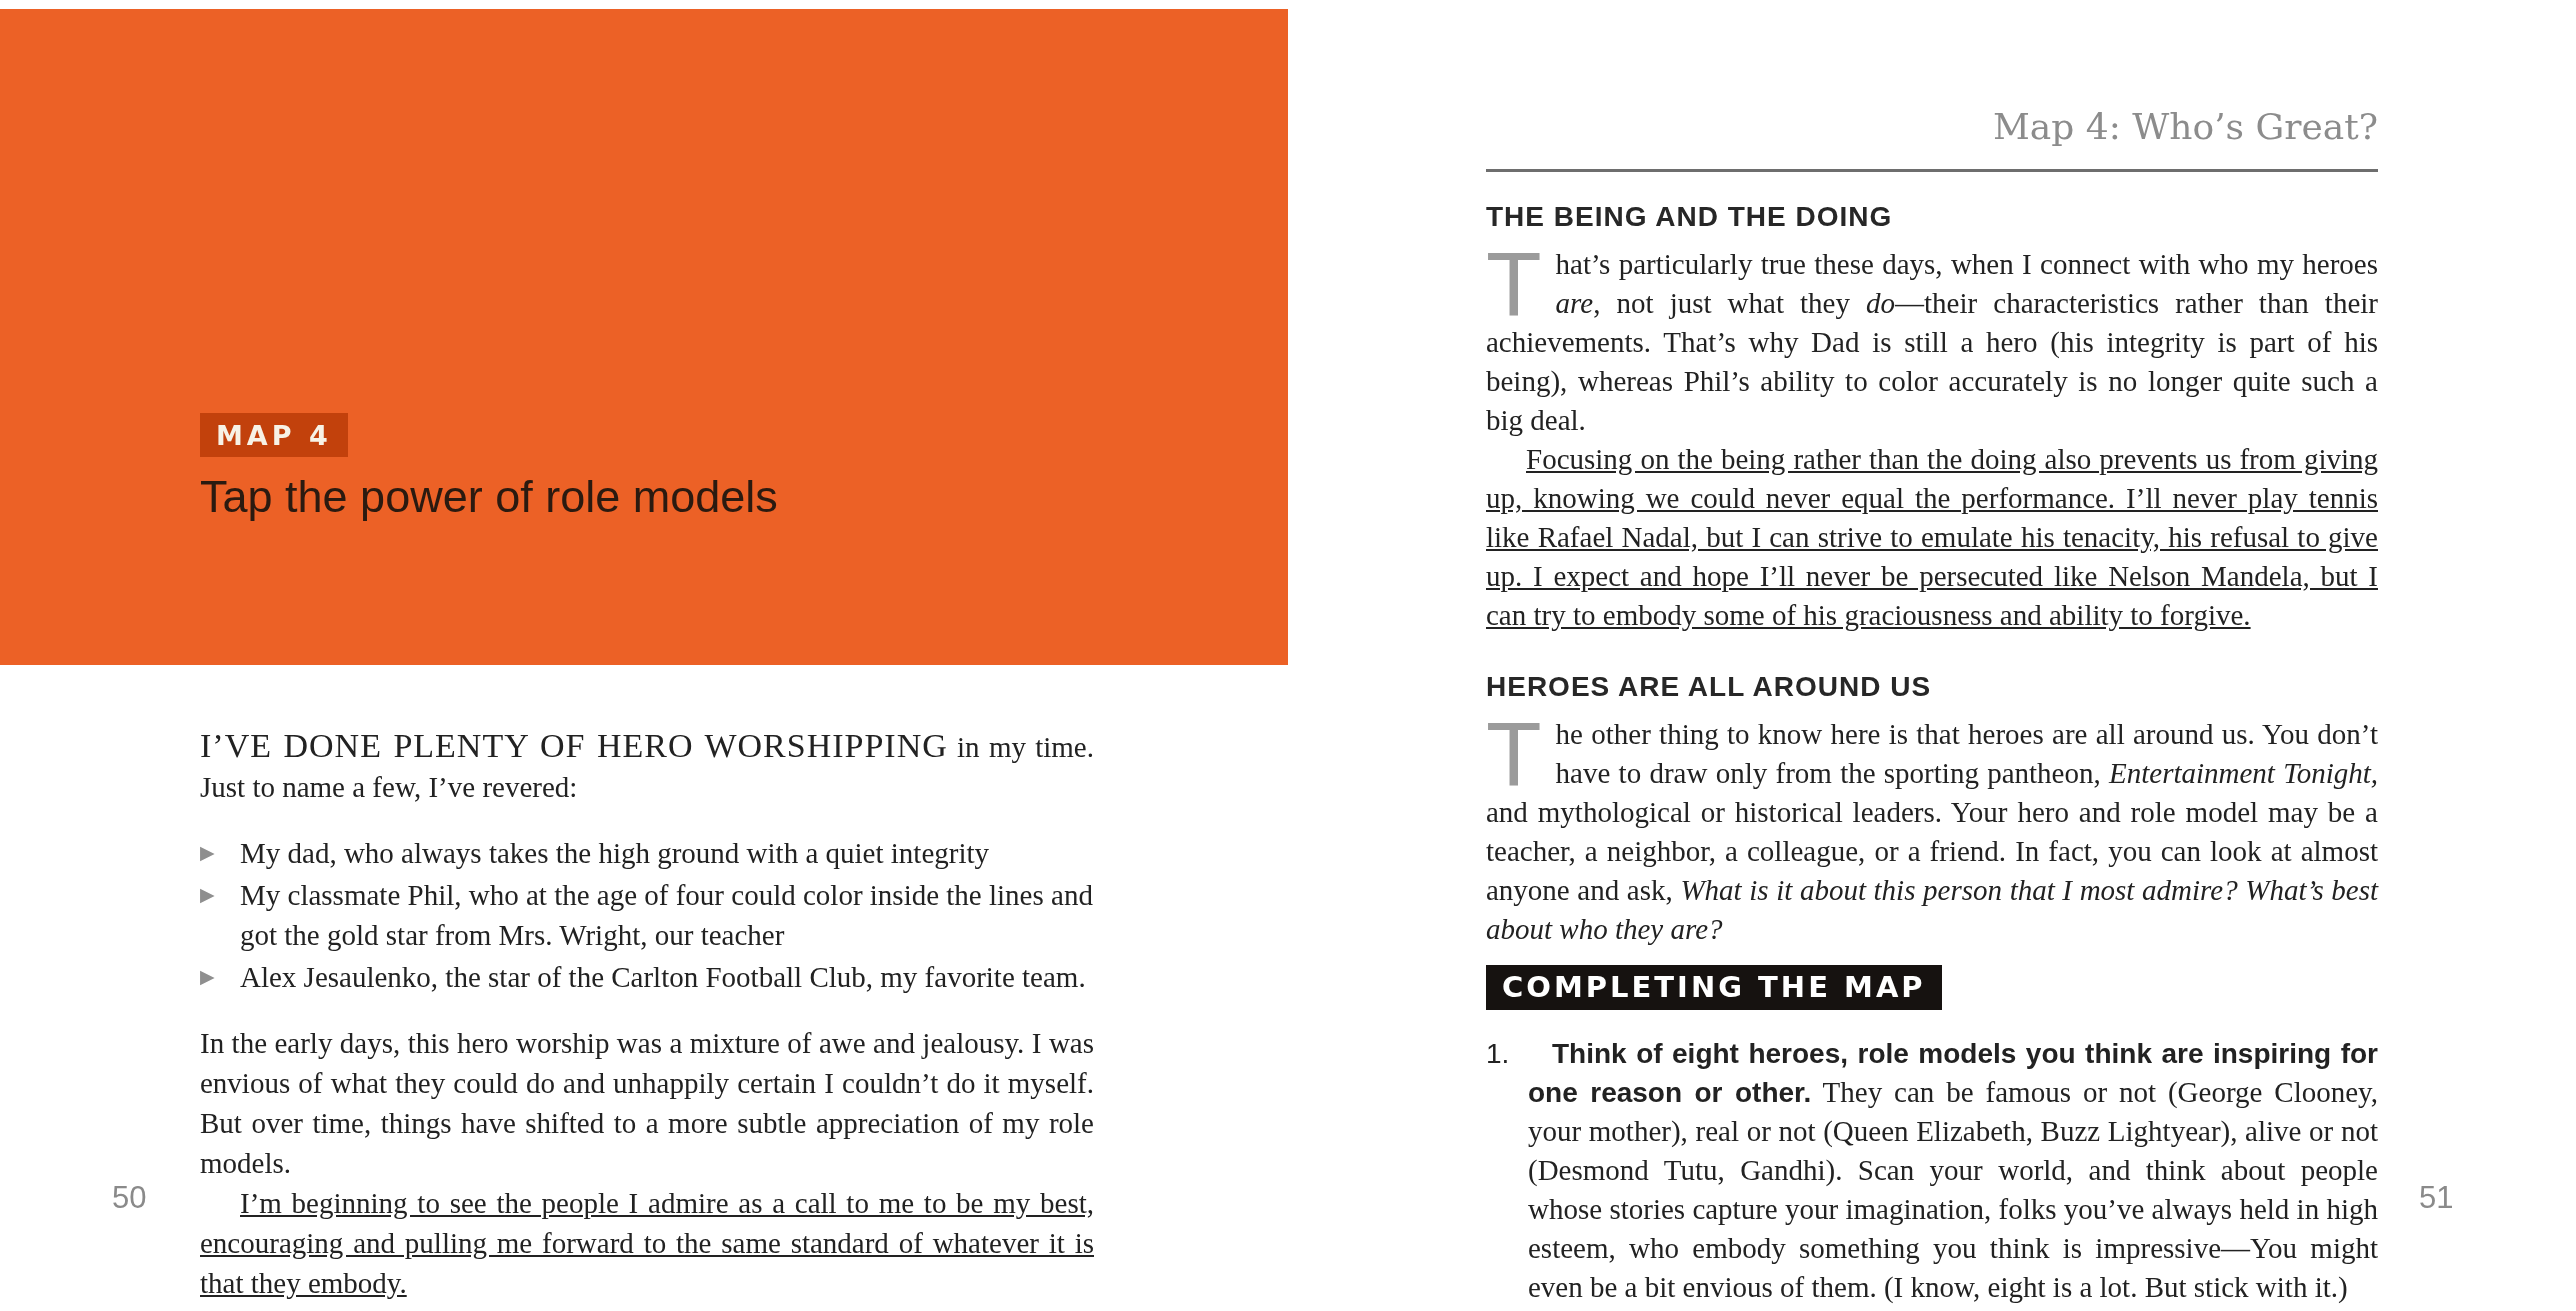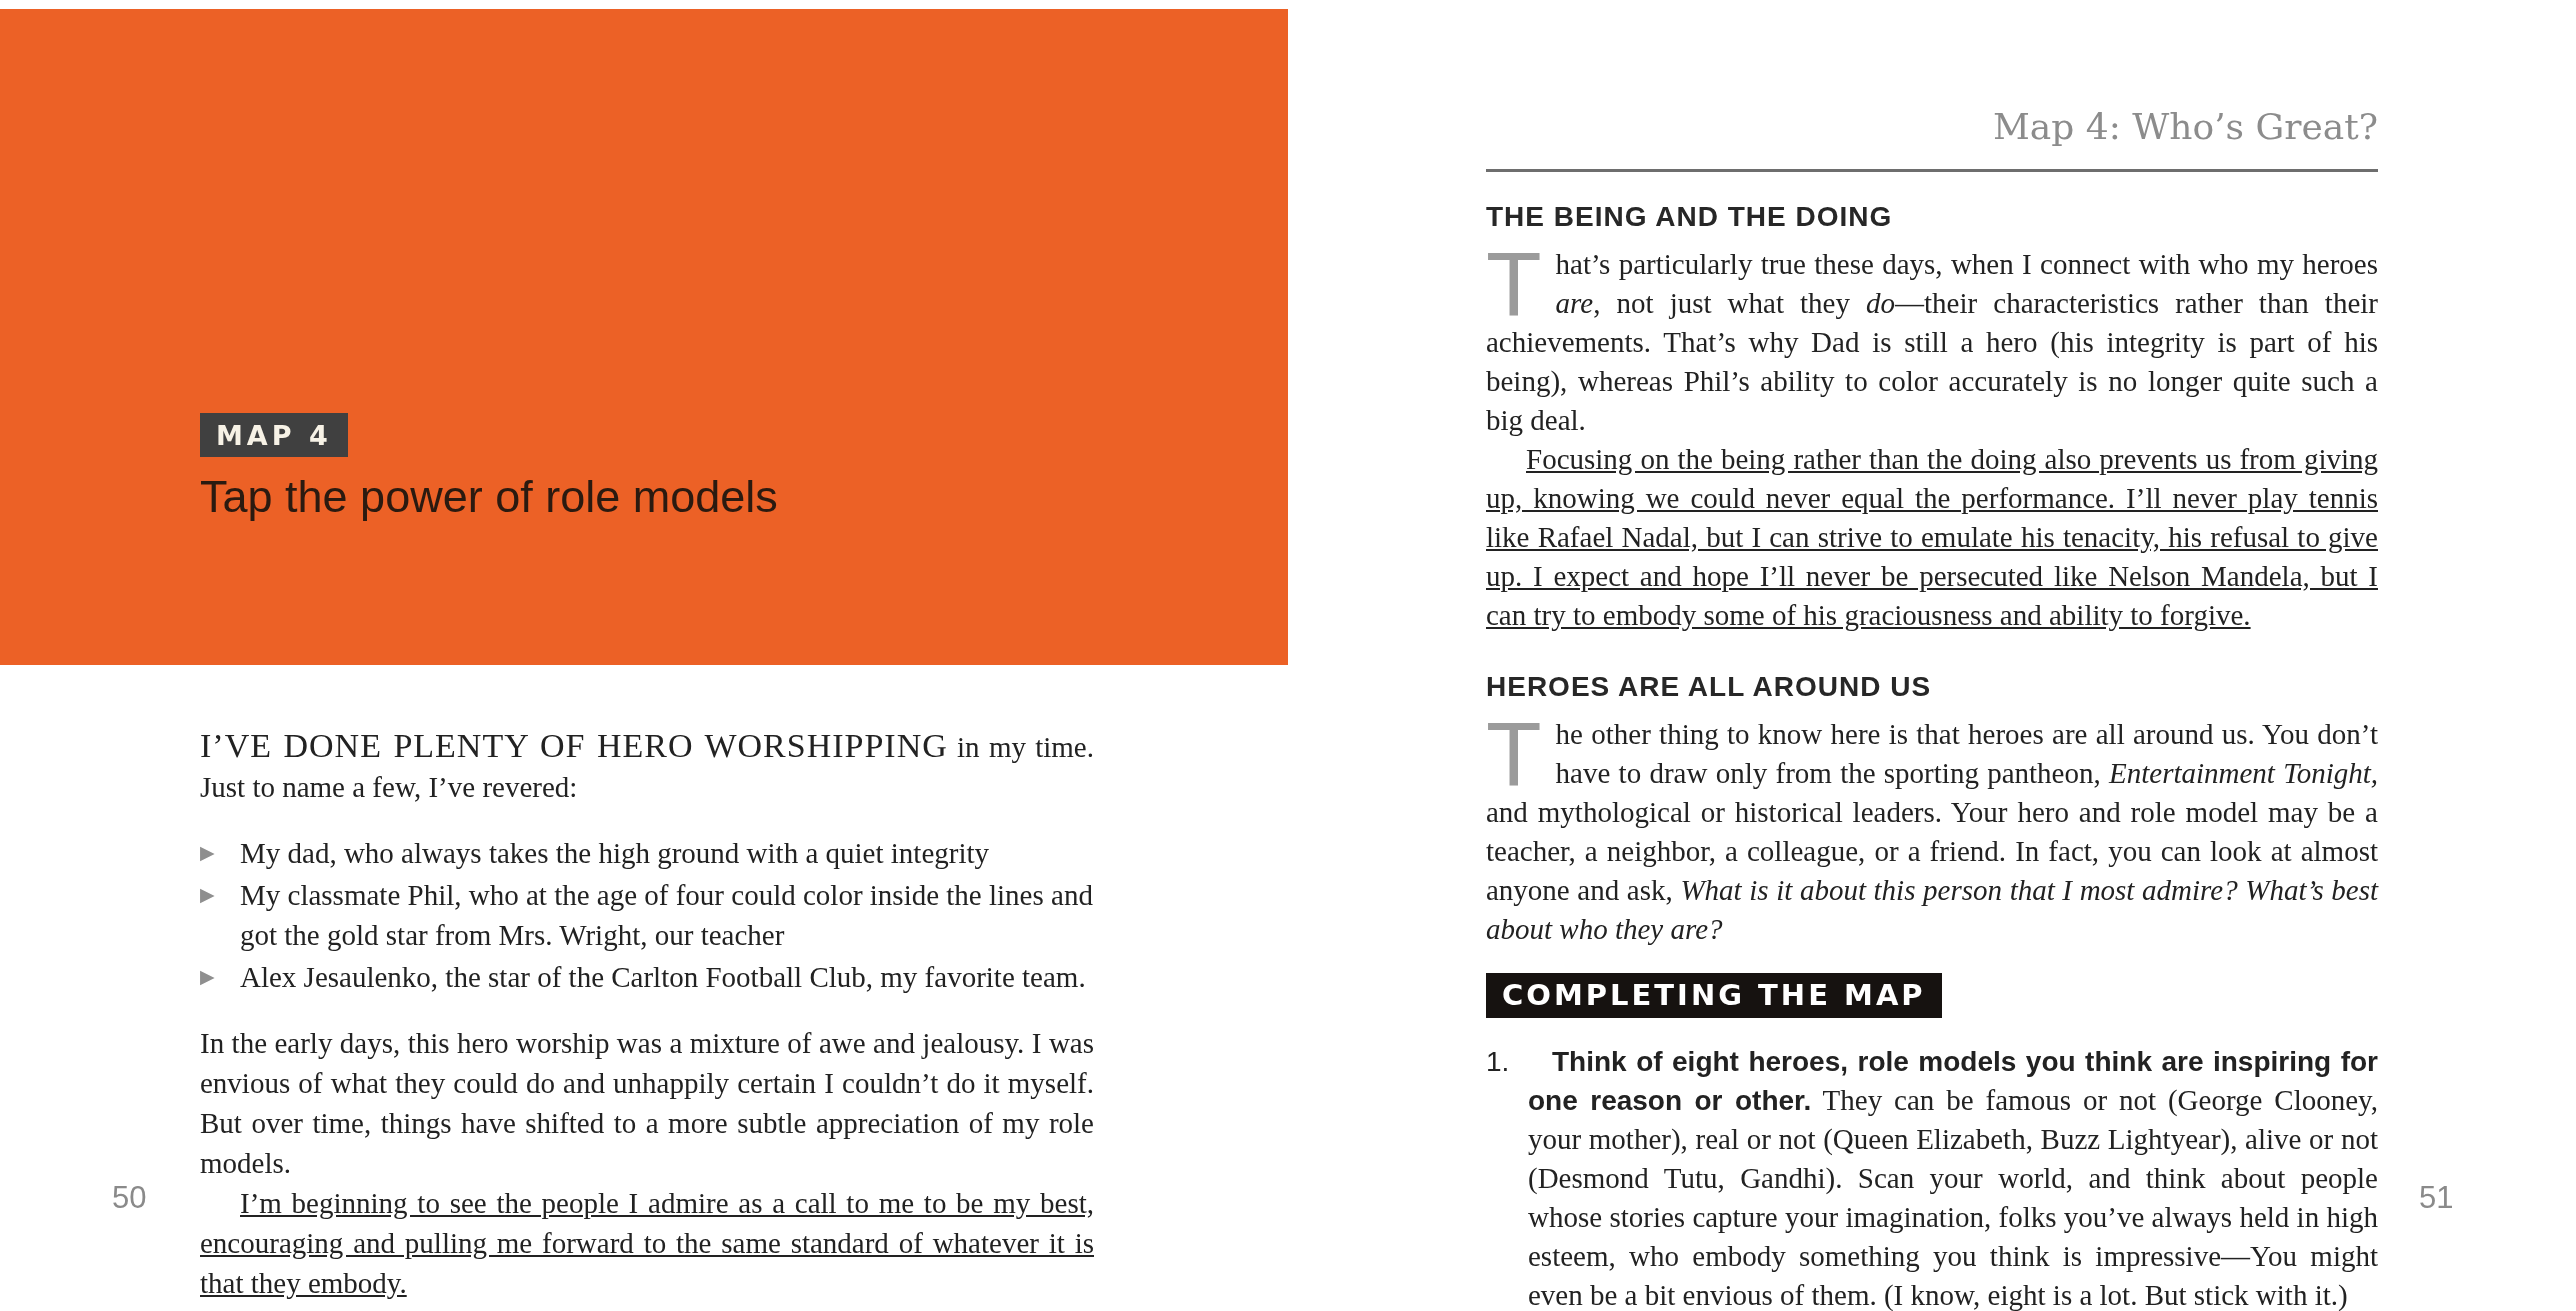--- a/index.html
+++ b/index.html
@@ -18,21 +18,21 @@
 
   
   .hero {
     position:absolute; top:0; left:0;
     width:1288px; height:656px;
     background:#EC6126;
   }
   .hero-inner { padding:404px 0 0 200px; }
   .map-badge {
     display:inline-block;
-    background:#404040;
+    background:#c2410c;
     color:#F7F2E6;
     font-family:"DejaVu Sans", sans-serif;
     font-weight:bold;
     font-size:27px;
     letter-spacing:4px;
     padding:7px 16px 6px 16px;
   }
   .hero-title {
     margin-top:28px;
     font-family:"DejaVu Serif", serif;
@@ -115,21 +115,21 @@
   .run-italic { font-style:italic; }
   .run-bold {
     font-family:"Liberation Sans", sans-serif;
     font-weight:bold;
     font-size:28px;
     margin-left:24px;
   }
 
   .completing-badge {
     display:inline-block;
-    margin-top:24px;
+    margin-top:16px;
     background:#161210;
     color:#FFFFFF;
     font-family:"DejaVu Sans", sans-serif;
     font-weight:bold;
     font-size:29px;
     letter-spacing:3px;
     padding:5px 16px 6px 16px;
   }
   .numbered-item { display:flex; margin-top:24px; }
   .item-number {

